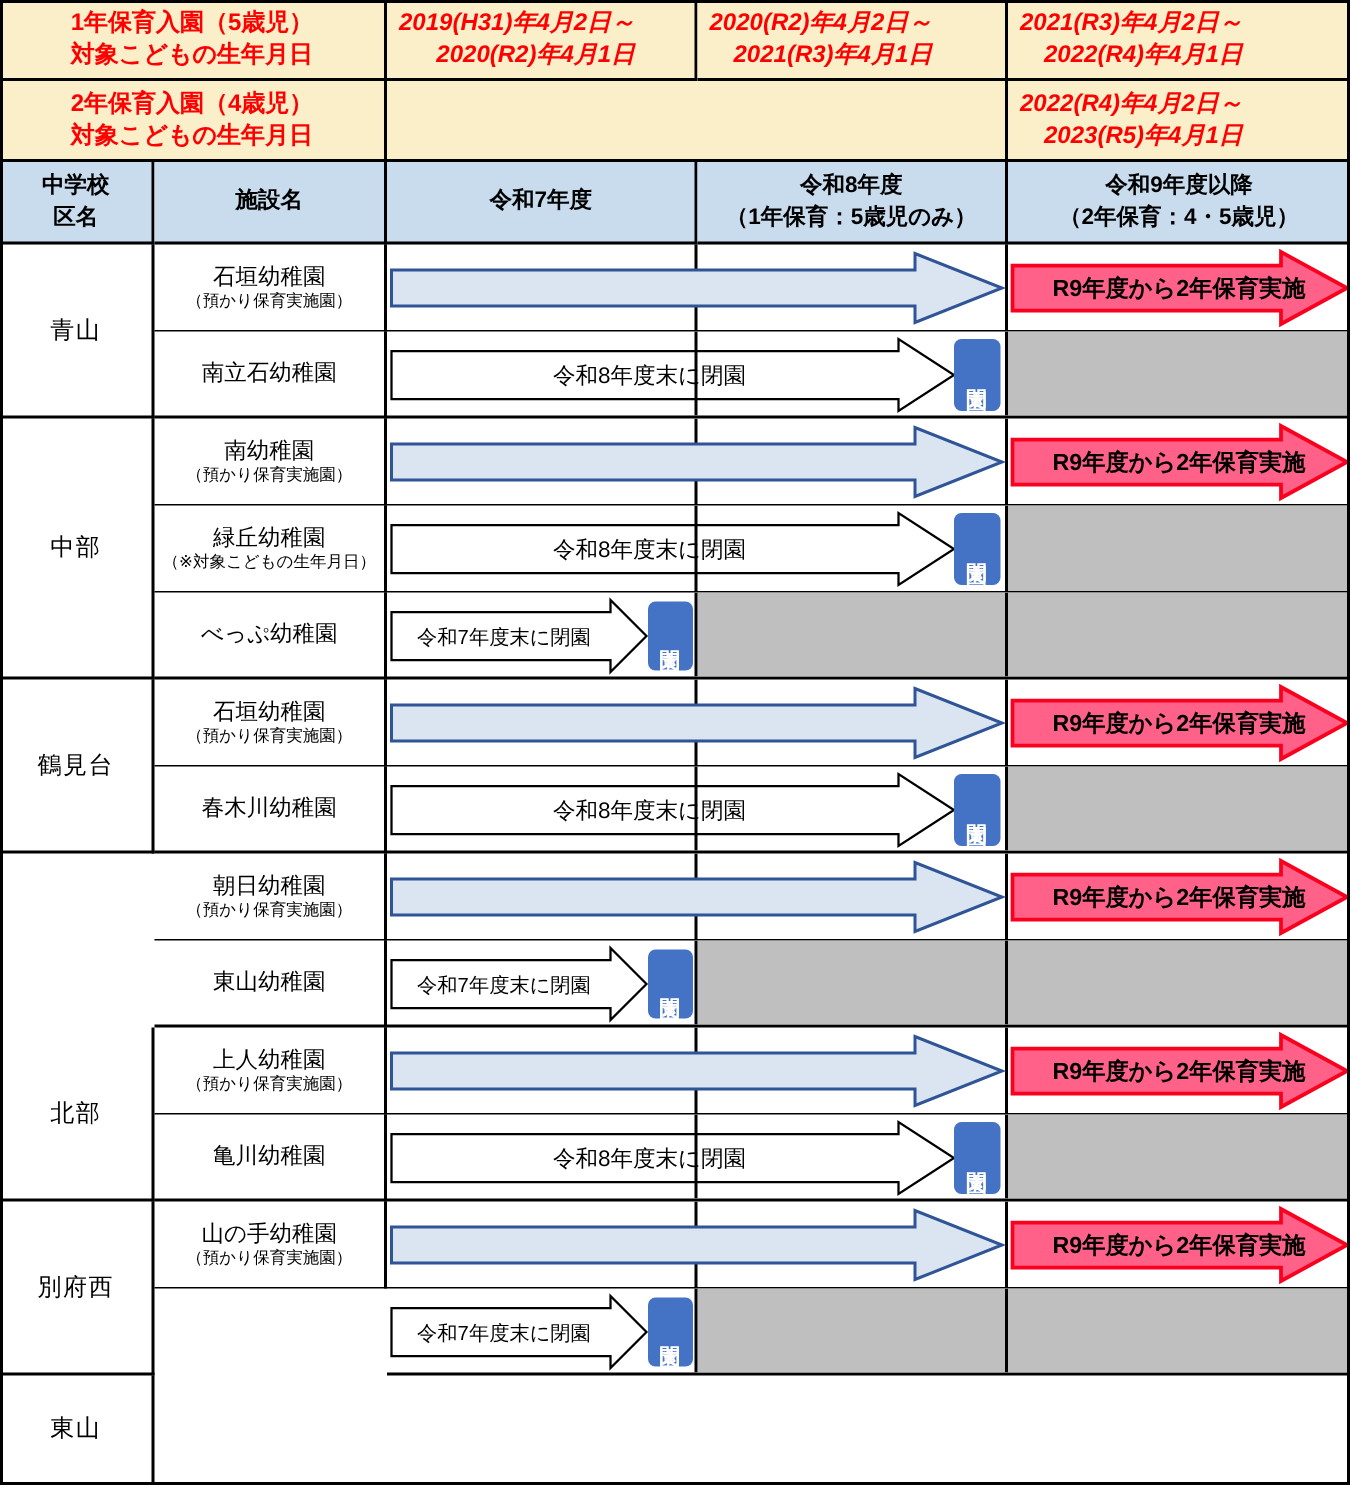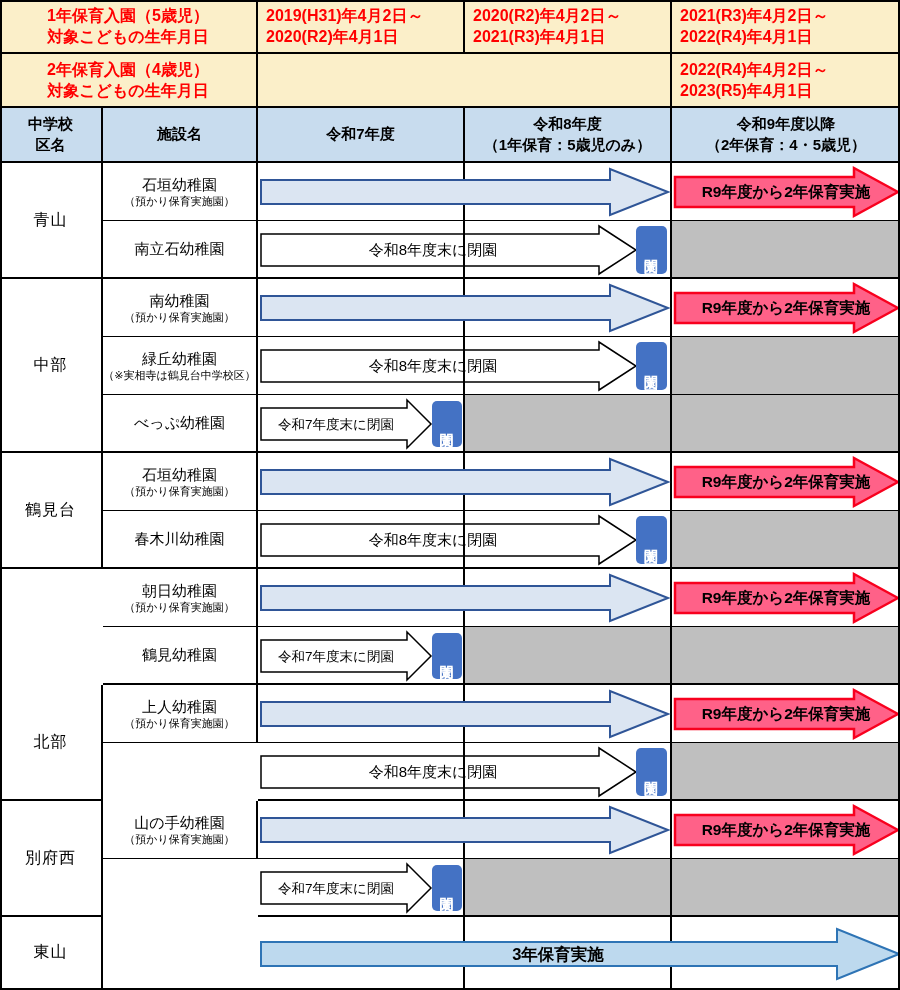--- a/index.html
+++ b/index.html
@@ -8,21 +8,21 @@
   #frame{position:absolute;inset:0;border:2px solid #000;pointer-events:none;z-index:10;}
   #grid{display:grid;width:900px;height:990px;
         grid-template-columns:103px 155px 207px 207px 228px;
         grid-template-rows:54px 54px 55px repeat(13,58px) 73px;}
   .cell{box-sizing:border-box;border-right:2px solid #000;border-bottom:2px solid #000;
         display:flex;flex-direction:column;align-items:center;justify-content:center;
         text-align:center;white-space:pre-line;overflow:hidden;}
   .thin{border-bottom-width:1px;}
   .cr0{border-right:none;}
   .cream{background:#FBEFC9;color:#FF0000;font-weight:bold;font-size:16px;line-height:1.32;}
-  .dleft{align-items:flex-start;text-align:left;padding-left:8px;}
+  .dleft{align-items:flex-start;text-align:right;padding-left:8px;font-style:italic;}
   .bluehead{background:#C8DCEE;font-weight:bold;font-size:15px;line-height:1.35;}
   .dist{font-size:16px;letter-spacing:1px;}
   .fname{font-size:15px;line-height:1.2;}
   .fnote{font-size:11px;margin-top:1px;line-height:1.1;}
   .tl{position:relative;padding:0;display:block;}
   .vline{position:absolute;top:0;bottom:0;width:2px;background:#000;z-index:2;}
   .gray{position:absolute;top:0;bottom:0;background:#BFBFBF;z-index:1;}
   .arr{position:absolute;left:0;top:0;z-index:3;}
   .arr-under{z-index:1;}
   .pg-blue{fill:#DBE5F2;stroke:#2F5597;stroke-width:2;}
@@ -110,21 +110,21 @@
     <div class="vline" style="left:412px"></div>
     <svg class="arr" width="642" height="58" viewBox="0 0 642 58">
       <polygon class="pg-blue" points="3,17 352,17 352,6 410,29 352,52 352,41 3,41"></polygon>
       <polygon class="pg-red" points="417,14 596,14 596,5 640,29 596,53 596,44 417,44"></polygon>
       <text class="sv-red-label" x="528" y="34">R9年度から2年保育実施</text>
     </svg>
   </div>
 
   <div class="cell thin" style="grid-column:2;grid-row:7">
     <div class="fname">緑丘幼稚園</div>
-    <div class="fnote">（※実相寺は鶴見台中学校区）</div>
+    <div class="fnote">（※対象こどもの生年月日）</div>
   </div>
   <div class="cell tl thin cr0" style="grid-column:3/6;grid-row:7">
     <div class="gray" style="left:414px;right:0"></div>
     <div class="vline" style="left:205px"></div>
     <div class="vline" style="left:412px"></div>
     <svg class="arr arr-under" width="642" height="58" viewBox="0 0 642 58">
       <polygon class="pg-white" points="3,13 341,13 341,5 378,29 341,53 341,45 3,45"></polygon>
       <text class="sv-close-label" x="175" y="34">令和8年度末に閉園</text>
     </svg>
     <div class="badge badge-r8">閉園</div>
@@ -183,21 +183,21 @@
     <div class="vline" style="left:205px"></div>
     <div class="vline" style="left:412px"></div>
     <svg class="arr" width="642" height="58" viewBox="0 0 642 58">
       <polygon class="pg-blue" points="3,17 352,17 352,6 410,29 352,52 352,41 3,41"></polygon>
       <polygon class="pg-red" points="417,14 596,14 596,5 640,29 596,53 596,44 417,44"></polygon>
       <text class="sv-red-label" x="528" y="34">R9年度から2年保育実施</text>
     </svg>
   </div>
 
   <div class="cell" style="grid-column:2;grid-row:12">
-    <div class="fname">鶴見幼稚園</div>
+    <div class="fname">東山幼稚園</div>
   </div>
   <div class="cell tl cr0" style="grid-column:3/6;grid-row:12">
     <div class="gray" style="left:207px;right:0"></div>
     <div class="vline" style="left:205px"></div>
     <div class="vline" style="left:412px"></div>
     <svg class="arr" width="642" height="58" viewBox="0 0 642 58">
       <polygon class="pg-white" points="3,13 149,13 149,5 173,29 149,53 149,45 3,45"></polygon>
       <text class="sv-close-label-s" x="78" y="34">令和7年度末に閉園</text>
     </svg>
     <div class="badge badge-r7">閉園</div>
@@ -212,20 +212,23 @@
   <div class="cell tl thin cr0" style="grid-column:3/6;grid-row:13">
     <div class="vline" style="left:205px"></div>
     <div class="vline" style="left:412px"></div>
     <svg class="arr" width="642" height="58" viewBox="0 0 642 58">
       <polygon class="pg-blue" points="3,17 352,17 352,6 410,29 352,52 352,41 3,41"></polygon>
       <polygon class="pg-red" points="417,14 596,14 596,5 640,29 596,53 596,44 417,44"></polygon>
       <text class="sv-red-label" x="528" y="34">R9年度から2年保育実施</text>
     </svg>
   </div>
 
+  <div class="cell" style="grid-column:2;grid-row:14">
+    <div class="fname">亀川幼稚園</div>
+  </div>
   <div class="cell tl cr0" style="grid-column:3/6;grid-row:14">
     <div class="gray" style="left:414px;right:0"></div>
     <div class="vline" style="left:205px"></div>
     <div class="vline" style="left:412px"></div>
     <svg class="arr arr-under" width="642" height="58" viewBox="0 0 642 58">
       <polygon class="pg-white" points="3,13 341,13 341,5 378,29 341,53 341,45 3,45"></polygon>
       <text class="sv-close-label" x="175" y="34">令和8年度末に閉園</text>
     </svg>
     <div class="badge badge-r8">閉園</div>
   </div>
@@ -251,24 +254,16 @@
     <div class="vline" style="left:205px"></div>
     <div class="vline" style="left:412px"></div>
     <svg class="arr" width="642" height="58" viewBox="0 0 642 58">
       <polygon class="pg-white" points="3,13 149,13 149,5 173,29 149,53 149,45 3,45"></polygon>
       <text class="sv-close-label-s" x="78" y="34">令和7年度末に閉園</text>
     </svg>
     <div class="badge badge-r7">閉園</div>
   </div>
 
   <div class="cell dist" style="grid-column:1;grid-row:17">東山</div>
-  <div class="cell tl cr0" style="grid-column:3/6;grid-row:17">
-    <div class="vline" style="left:205px"></div>
-    <div class="vline" style="left:412px"></div>
-    <svg class="arr" width="642" height="73" viewBox="0 0 642 73">
-      <polygon class="pg-long" points="3,25 579,25 579,12 641,37 579,62 579,49 3,49"></polygon>
-      <text class="sv-long-label" x="300" y="43">3年保育実施</text>
-    </svg>
-  </div>
 
 </div>
 <div id="frame"></div>
 </div>
 
 </body></html>

